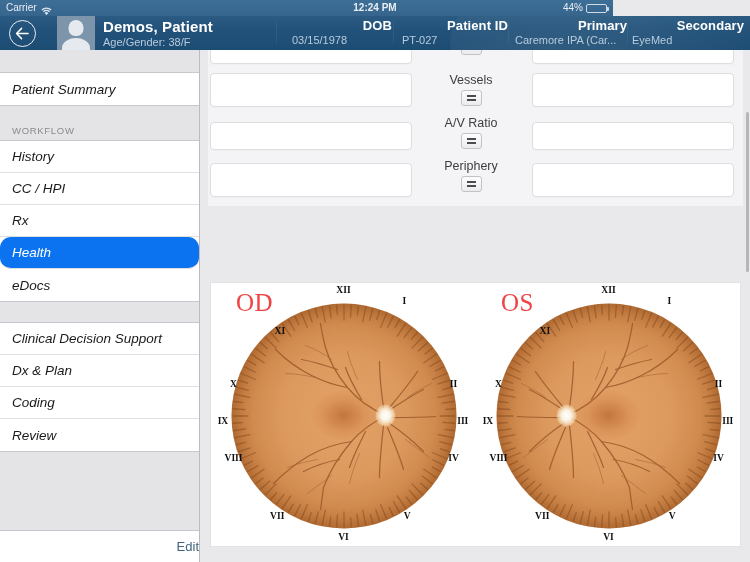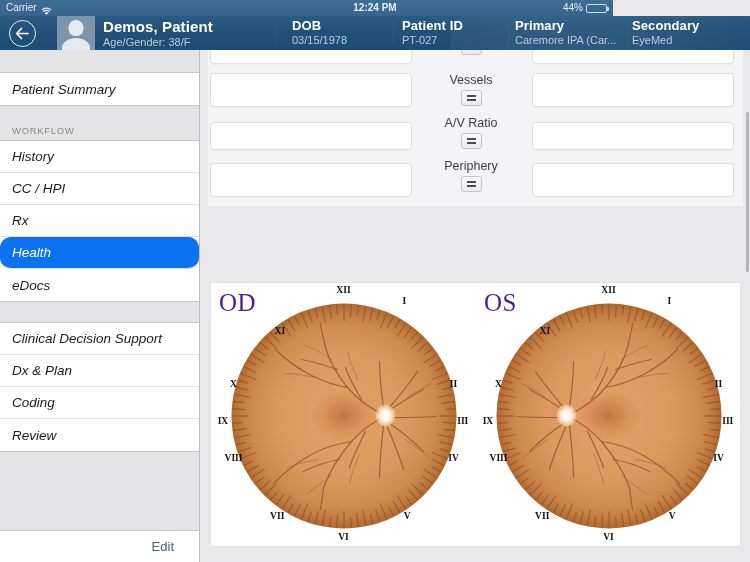--- a/index.html
+++ b/index.html
@@ -57,21 +57,21 @@
   .avatar-head {
     position: absolute; left: 50%; top: 4px; transform: translateX(-50%);
     width: 15px; height: 16px; border-radius: 50% 50% 45% 45%;
     background: #e4eaf0;
   }
   .avatar-body {
     position: absolute; left: 50%; bottom: -8px; transform: translateX(-50%);
     width: 28px; height: 20px; border-radius: 50% 50% 0 0; background: #e4eaf0;
   }
   .hdr-field { position: absolute; top: 2px; color: #fff; }
-  .hdr-label { font-size: 13px; font-weight: bold; letter-spacing: .1px; white-space: nowrap; }
+  .hdr-label { font-size: 13px; font-weight: bold; letter-spacing: .1px; white-space: nowrap; text-align: right; }
   .hdr-value { font-size: 11px; color: #b7cbdd; margin-top: 1px; white-space: nowrap;
                overflow: hidden; text-overflow: ellipsis; }
   .hdr-name .hdr-label { font-size: 15px; }
   .hdr-sep { position: absolute; top: 6px; width: 1px; height: 22px; background: rgba(255,255,255,0.06); }
 
   
   .sidebar {
     position: absolute; left: 0; top: 50px; width: 200px; height: 512px;
     background: #e4e4e6; border-right: 1px solid #bcbcc0;
     overflow: hidden;
@@ -86,21 +86,21 @@
   .sb-row:last-child { border-bottom: none; }
   .sb-row.selected { background: #0b72f0; color: #ffffff; border-radius: 11px; }
   .sb-section-title {
     font-size: 9.5px; color: #8a8a8e; letter-spacing: .7px;
     padding: 0 0 4px 12px; display: flex; align-items: flex-end; height: 100%;
   }
   .sb-footer {
     position: absolute; left: 0; bottom: 0; width: 199px; height: 32px;
     background: #ffffff; border-top: 1px solid #c8c7cc;
     display: flex; align-items: center; justify-content: flex-end;
-    padding-right: 25px;
+    padding-right: 0;
   }
   .sb-footer span { font-size: 13px; color: #44637f; }
 
   
   .content {
     position: absolute; left: 201px; top: 50px; width: 549px; height: 512px;
     background: #e9e9ec; overflow: hidden;
   }
   .panel {
     position: absolute; left: 7px; top: 0px; width: 535px;
@@ -138,21 +138,21 @@
   
   .draw-area {
     position: absolute; left: 9px; top: 232px; width: 531px; height: 265px;
     background: #ffffff; border: 1px solid #e3e3e6;
   }
   .eye-col { position: absolute; top: 0; width: 265px; height: 265px; }
   .eye-col.od { left: 0; }
   .eye-col.os { left: 265px; }
   .eye-tag {
     position: absolute; top: 6px; font-family: "Liberation Serif", serif;
-    font-size: 25px; color: #4c1d95; letter-spacing: .5px;
+    font-size: 25px; color: #ef4444; letter-spacing: .5px; margin-left: 17px;
   }
   .eye-col.od .eye-tag { left: 8px; }
   .eye-col.os .eye-tag { left: 8px; text-align: center; }
   .fundus-wrap {
     position: absolute; left: 50%; top: 50%; transform: translate(-50%,-50%);
     width: 225px; height: 225px;
   }
   .fundus {
     position: absolute; inset: 0; border-radius: 50%;
     background:

